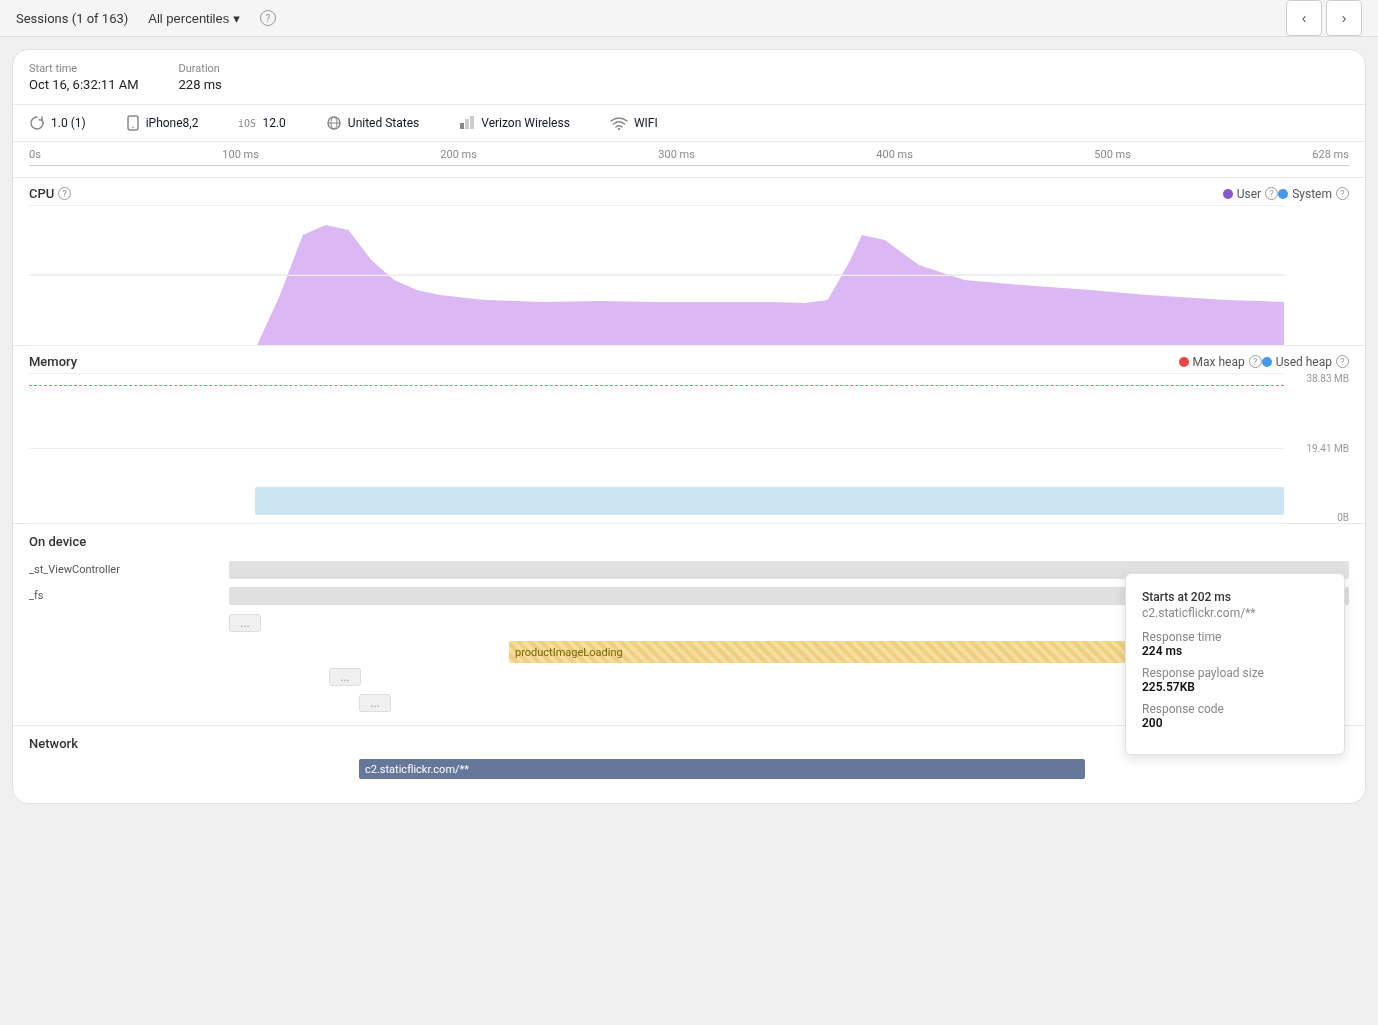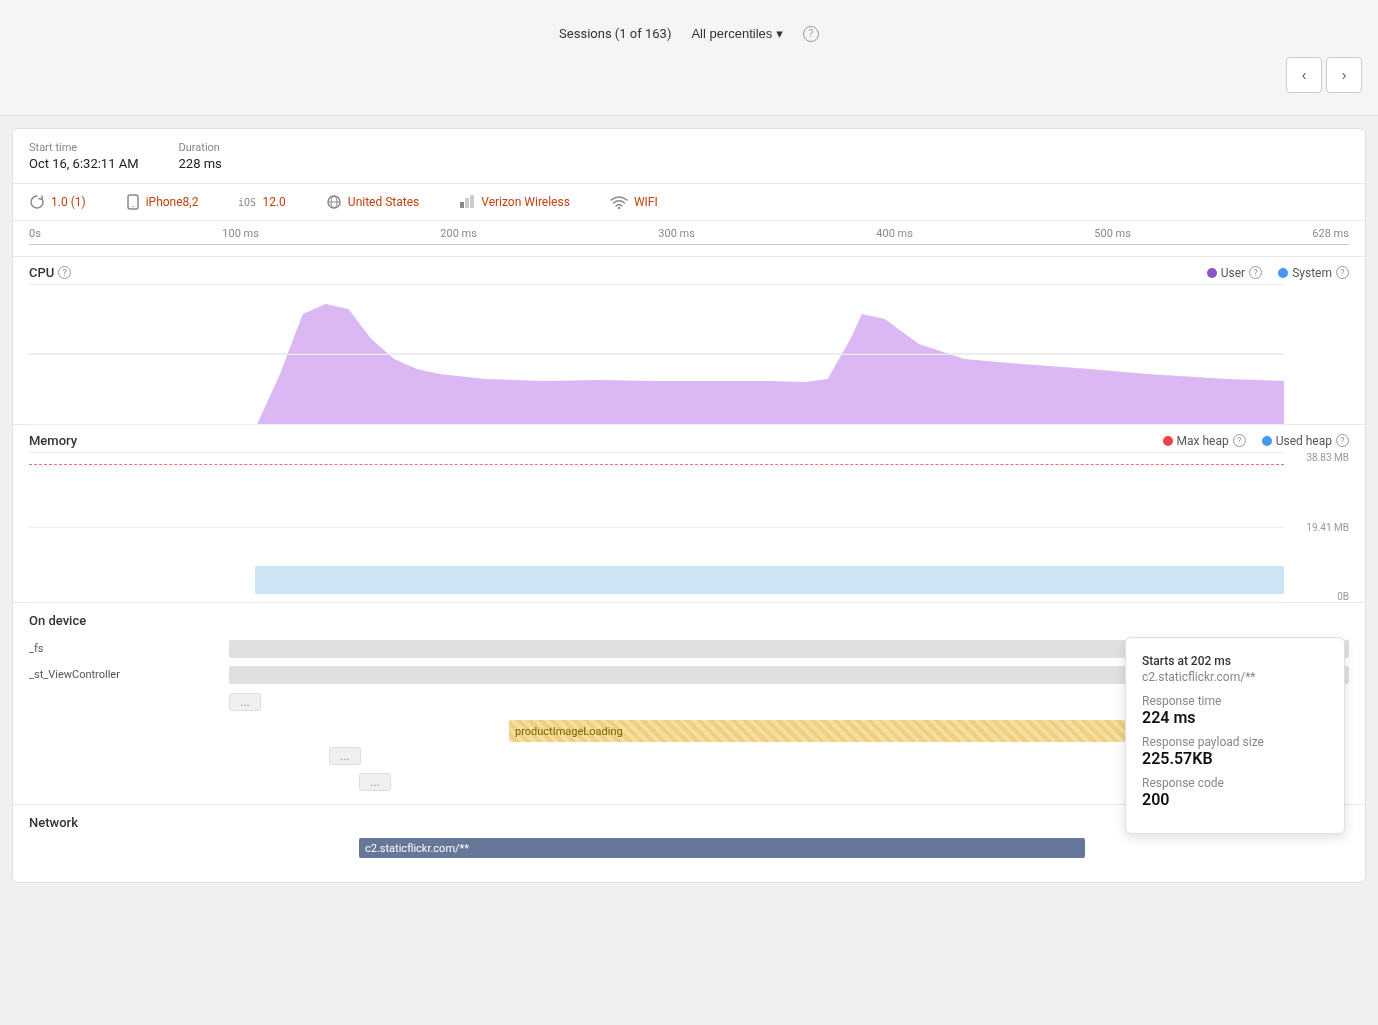--- a/index.html
+++ b/index.html
@@ -5,25 +5,24 @@
     * { box-sizing: border-box; margin: 0; padding: 0; }
     body {
       font-family: -apple-system, BlinkMacSystemFont, 'Segoe UI', Roboto, sans-serif;
       background: #f0f0f0;
       font-size: 13px;
       color: #333;
     }
     .top-bar {
       display: flex;
       align-items: center;
-      padding: 22px 16px;
+      padding: 0 16px;
       background: #f5f5f5;
       border-bottom: 1px solid #ddd;
       gap: 12px;
-      flex-direction: column;
     }
     .top-bar-left {
       display: flex;
       align-items: center;
       gap: 12px;
     }
     .top-bar-right {
       margin-left: auto;
       display: flex;
       gap: 4px;
@@ -66,21 +65,21 @@
       display: flex;
       align-items: center;
       justify-content: center;
       font-size: 14px;
       color: #555;
     }
     .main-card {
       margin: 12px;
       background: #fff;
       border: 1px solid #e0e0e0;
-      border-radius: 6px;
+      border-radius: 16px;
       overflow: hidden;
     }
     .session-header {
       padding: 12px 16px;
       border-bottom: 1px solid #e8e8e8;
       display: flex;
       gap: 40px;
     }
     .session-meta-item label {
       font-size: 11px;
@@ -97,21 +96,21 @@
       align-items: center;
       padding: 10px 16px;
       border-bottom: 1px solid #e8e8e8;
       gap: 40px;
     }
     .info-item {
       display: flex;
       align-items: center;
       gap: 6px;
       font-size: 12px;
-      color: #c2410c;
+      color: #0f172a;
     }
     .timeline-ruler {
       padding: 6px 16px 0;
       border-bottom: 1px solid #e8e8e8;
       position: relative;
       height: 36px;
     }
     .ruler-labels {
       display: flex;
       justify-content: space-between;
@@ -139,21 +138,20 @@
       font-size: 13px;
       font-weight: 500;
       color: #333;
       display: flex;
       align-items: center;
       gap: 4px;
     }
     .chart-legend {
       display: flex;
       align-items: center;
-      gap: 16px;
       font-size: 12px;
       color: #555;
     }
     .legend-dot {
       width: 10px;
       height: 10px;
       border-radius: 50%;
       display: inline-block;
     }
     .chart-area {
@@ -266,21 +264,21 @@
       margin-bottom: 10px;
     }
     .tooltip-card .tt-row {
       margin-bottom: 8px;
     }
     .tooltip-card .tt-label {
       font-size: 12px;
       color: #888;
     }
     .tooltip-card .tt-value {
-      font-size: 16px;
+      font-size: 12px;
       font-weight: 600;
       color: #111;
     }
     .grid-line {
       position: absolute;
       left: 0;
       right: 0;
       border-top: 1px solid #eee;
     }
     .dotted-line {
@@ -452,28 +450,28 @@
         <span>19.41 MB</span>
         <span>0B</span>
       </div>
     </div>
   </div>
 
   <div class="on-device-section" style="position:relative;">
     <div class="section-title">On device</div>
 
     <div class="trace-row">
-      <div class="trace-label">_fs</div>
+      <div class="trace-label">_st_ViewController</div>
       <div class="trace-bar-container">
         <div class="trace-bar" style="left:0%;width:100%;background:#e0e0e0;height:18px;"></div>
       </div>
     </div>
 
     <div class="trace-row">
-      <div class="trace-label">_st_ViewController</div>
+      <div class="trace-label">_fs</div>
       <div class="trace-bar-container">
         <div class="trace-bar" style="left:0%;width:100%;background:#e0e0e0;height:18px;"></div>
       </div>
     </div>
 
     <div class="trace-row" style="margin-left:200px;margin-top:4px;">
       <div style="width:32px;height:18px;background:#f0f0f0;border:1px solid #ddd;border-radius:3px;display:flex;align-items:center;justify-content:center;font-size:12px;color:#999;">...</div>
     </div>
 
     <div class="trace-row" style="margin-top:2px;">

